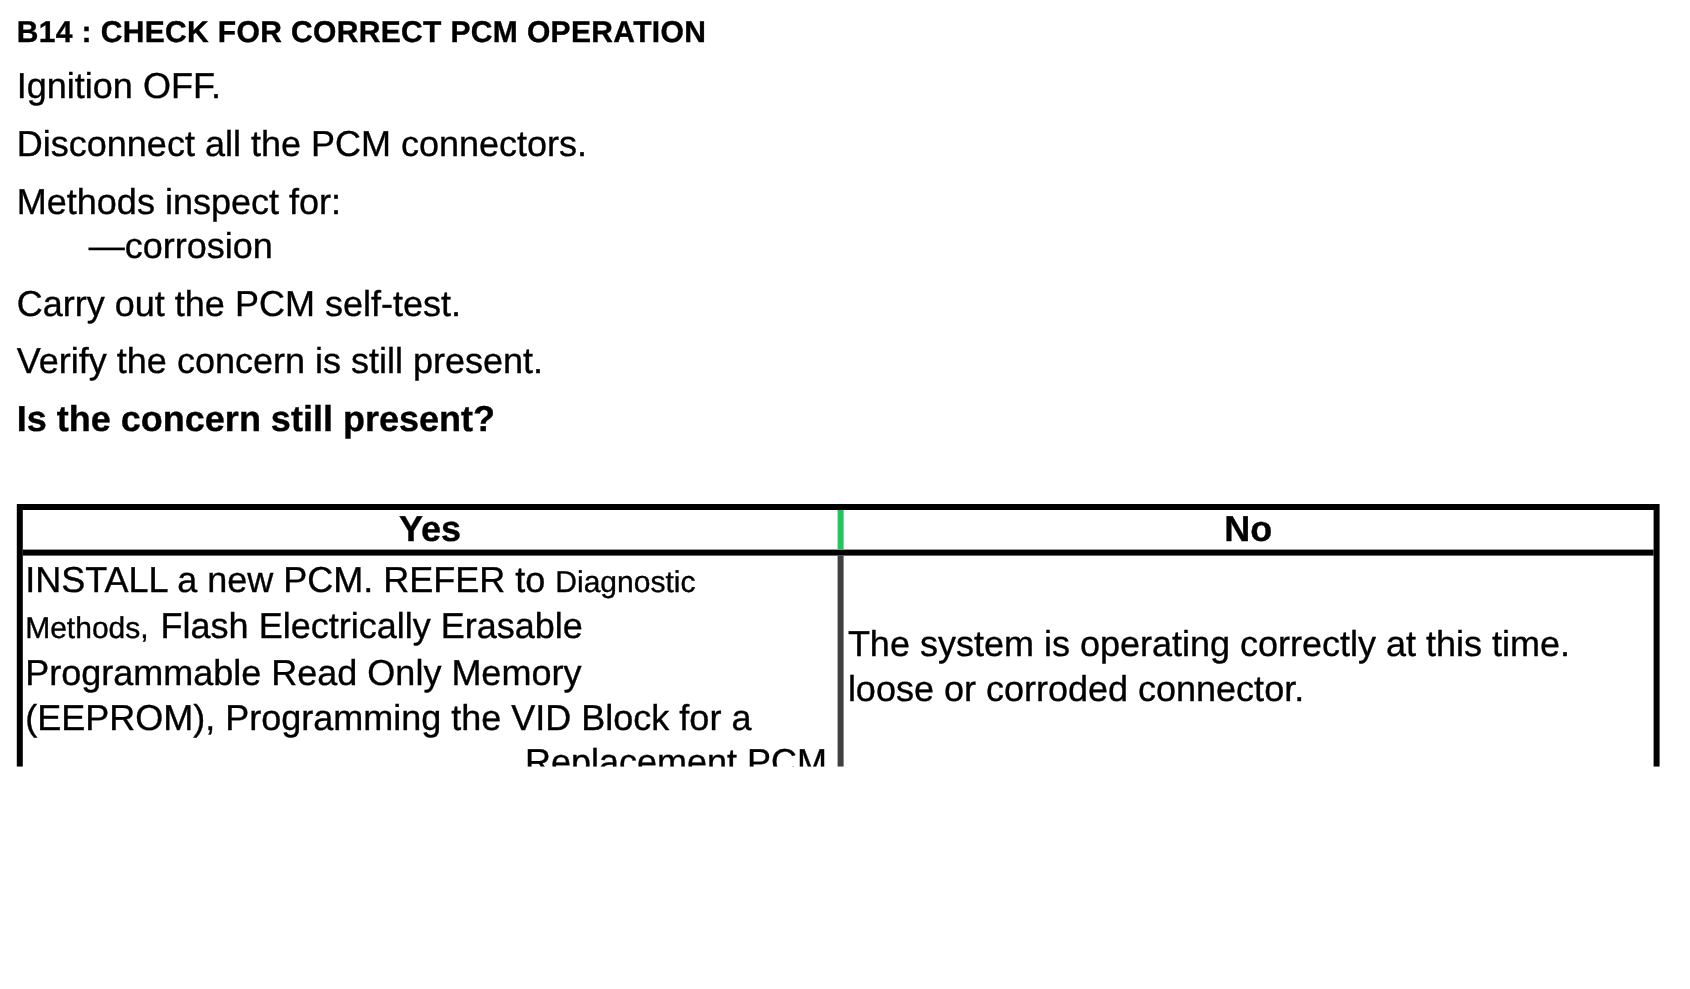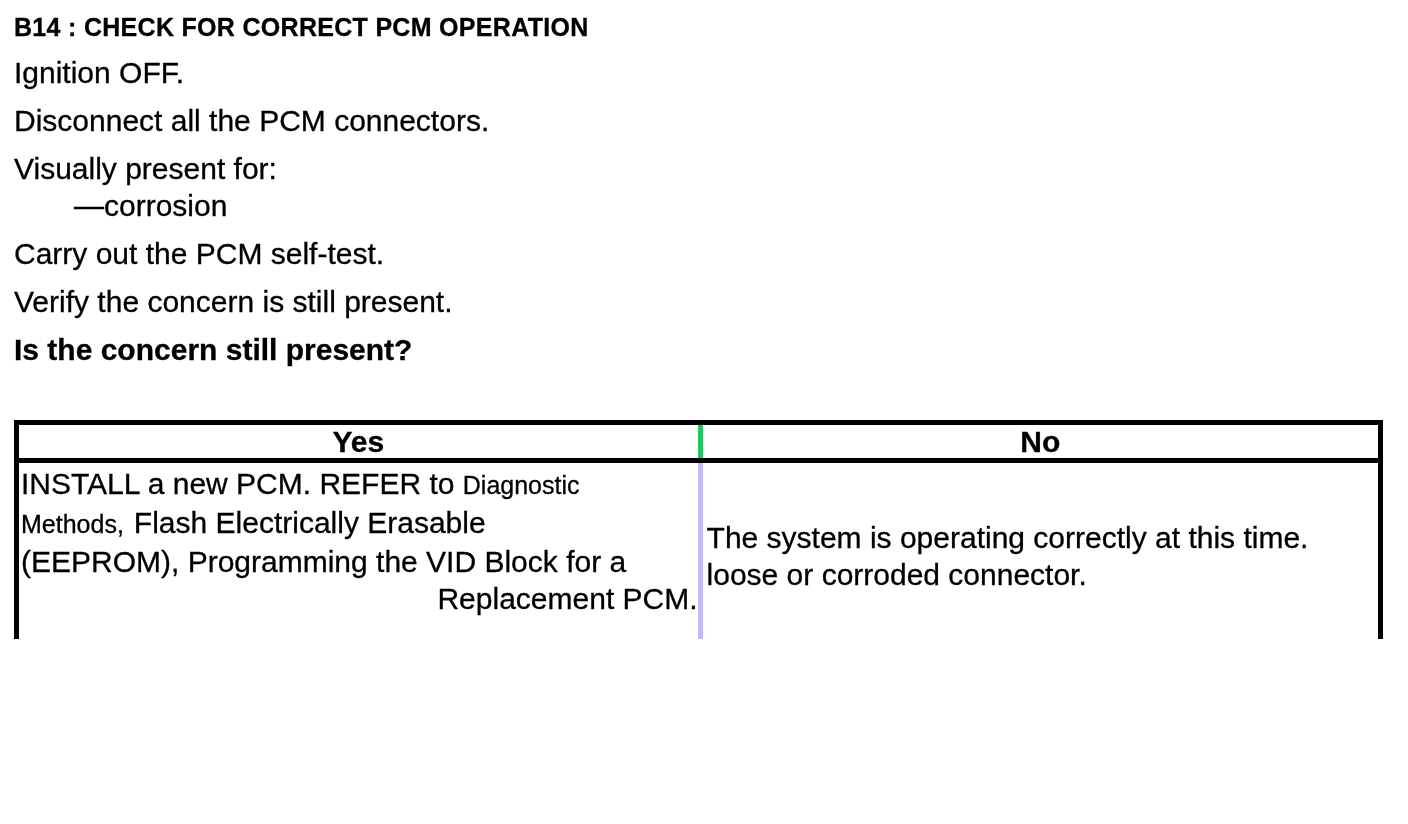--- a/index.html
+++ b/index.html
@@ -67,21 +67,21 @@
   .t-body-row {
     display: flex;
     height: 185px;
   }
   .t-cell {
     box-sizing: border-box;
     overflow: hidden;
   }
   .t-cell.yes {
     width: 50.3%;
-    border-right: 5px solid #c4b5fd;
+    border-right: 5px solid #404040;
     padding: 2px 0 0 2px;
   }
   .t-cell.no {
     width: 49.7%;
     display: flex;
     flex-direction: column;
     justify-content: center;
     padding-left: 4px;
   }
   .tline {
@@ -108,40 +108,41 @@
 </head>
 <body>
 
 <div class="page">
 
   <div class="doc-heading">B14 : CHECK FOR CORRECT PCM OPERATION</div>
 
   <div class="steps">
     <div class="step">Ignition OFF.</div>
     <div class="step">Disconnect all the PCM connectors.</div>
-    <div class="step">Visually present for:</div>
+    <div class="step">Methods inspect for:</div>
     <div class="step indent">—corrosion</div>
     <div class="step">Carry out the PCM self-test.</div>
     <div class="step">Verify the concern is still present.</div>
     <div class="step bold">Is the concern still present?</div>
   </div>
 
   <div class="results-table">
     <div class="t-header-row">
       <div class="t-header-cell yes">Yes</div>
       <div class="t-header-cell no">No</div>
     </div>
     <div class="t-body-row">
       <div class="t-cell yes">
         <div class="tline">
           <span>INSTALL a new PCM. REFER to </span><span class="small-ref">Diagnostic</span>
         </div>
         <div class="tline">
           <span class="small-ref gap-right">Methods,</span><span>Flash Electrically Erasable</span>
         </div>
+        <div class="tline">Programmable Read Only Memory</div>
         <div class="tline">(EEPROM), Programming the VID Block for a</div>
         <div class="tline center">Replacement PCM.</div>
       </div>
       <div class="t-cell no">
         <div class="tline">The system is operating correctly at this time.</div>
         <div class="tline">loose or corroded connector.</div>
       </div>
     </div>
   </div>
 

